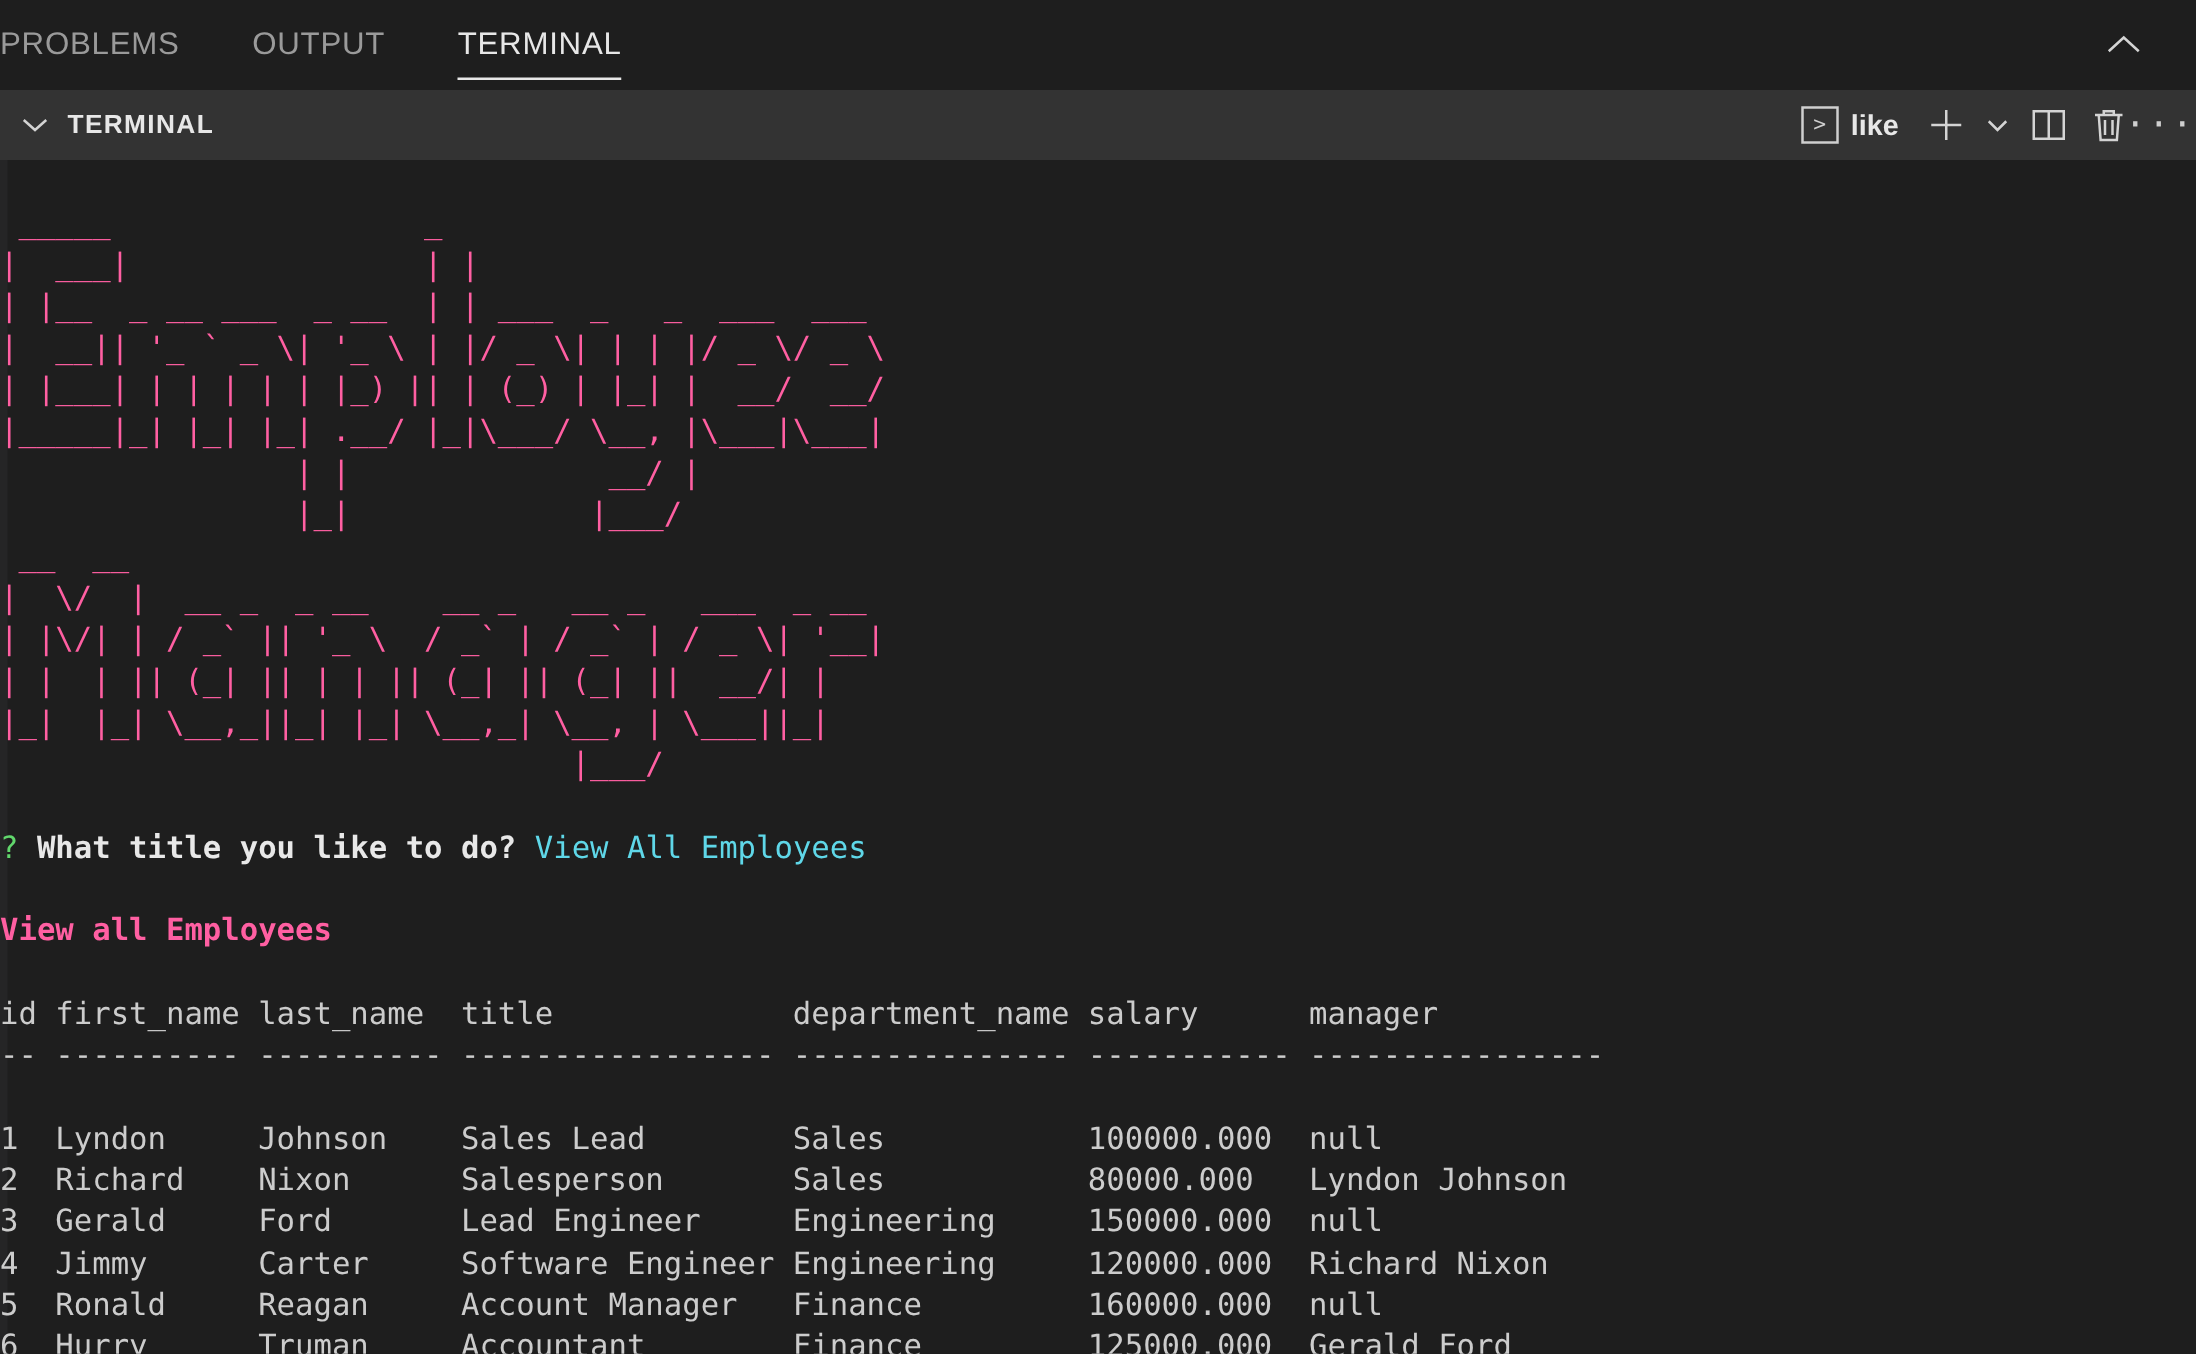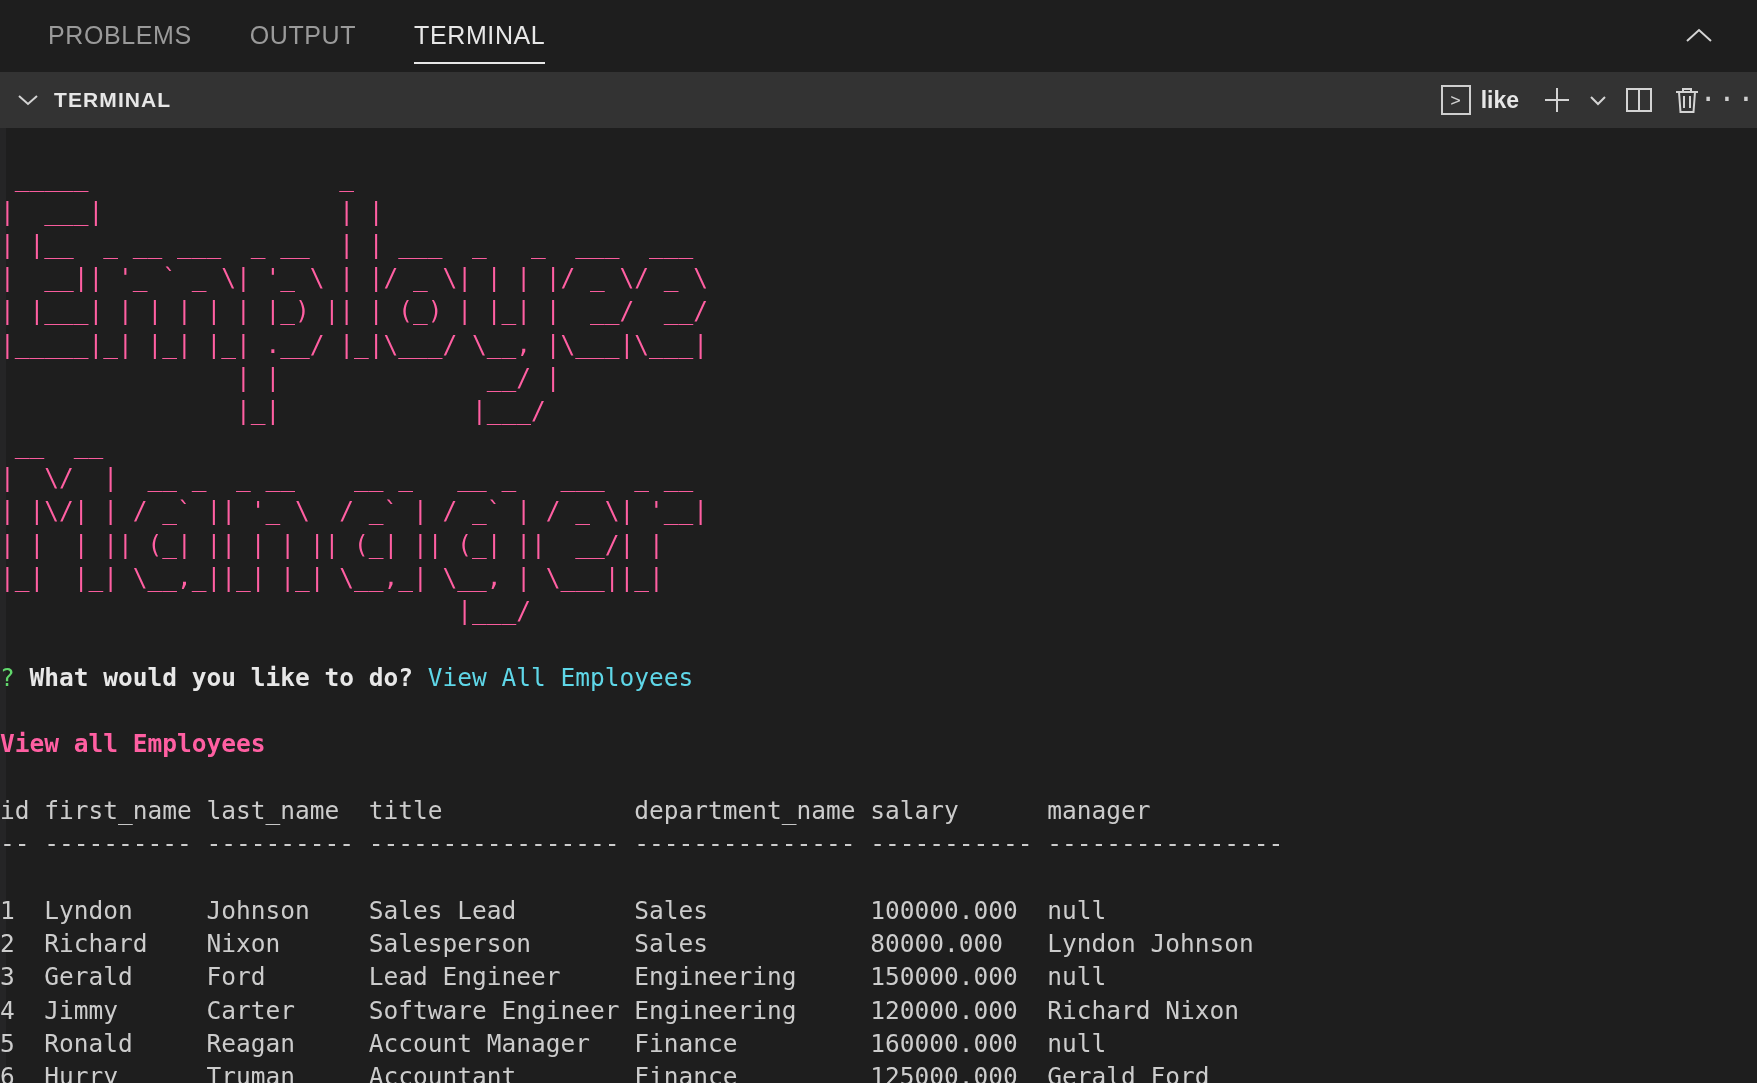--- a/index.html
+++ b/index.html
@@ -14,21 +14,20 @@
     font-family: "DejaVu Sans Mono", monospace;
     -webkit-font-smoothing: antialiased;
   }
 
   
   .panel-tabbar {
     height: 72px;
     background: #1e1e1e;
     display: flex;
     align-items: center;
-    padding-left: 48px;
     box-sizing: border-box;
     position: relative;
   }
   .panel-tab {
     font-family: "Liberation Sans", sans-serif;
     font-size: 25px;
     letter-spacing: 0.6px;
     color: #9a9a9a;
     margin-right: 58px;
     padding-bottom: 20px;
@@ -245,21 +244,21 @@
 |  __|| '_ ` _ \| '_ \ | |/ _ \| | | |/ _ \/ _ \   
 | |___| | | | | | |_) || | (_) | |_| |  __/  __/     
 |_____|_| |_| |_| .__/ |_|\___/ \__, |\___|\___|  
                 | |              __/ |               
                 |_|             |___/                
  __  __                                              
 |  \/  |  __ _  _ __    __ _   __ _   ___  _ __      
 | |\/| | / _` || '_ \  / _` | / _` | / _ \| '__|   
 | |  | || (_| || | | || (_| || (_| ||  __/| |        
 |_|  |_| \__,_||_| |_| \__,_| \__, | \___||_|     
-                               |___/                 </span><span class="blank"></span><span><span class="q-mark">?</span> <span class="prompt-question">What would you like to do?</span> <span class="prompt-answer">View All Employees</span></span>
+                               |___/                 </span><span class="blank"></span><span><span class="q-mark">?</span> <span class="prompt-question">What title you like to do?</span> <span class="prompt-answer">View All Employees</span></span>
 <span class="blank"></span><span class="section-title">View all Employees</span>
 <span class="blank"></span><span class="tbl" id="employees-table">id first_name last_name  title             department_name salary      manager
 -- ---------- ---------- ----------------- --------------- ----------- ----------------
 
 1  Lyndon     Johnson    Sales Lead        Sales           100000.000  null
 2  Richard    Nixon      Salesperson       Sales           80000.000   Lyndon Johnson
 3  Gerald     Ford       Lead Engineer     Engineering     150000.000  null
 4  Jimmy      Carter     Software Engineer Engineering     120000.000  Richard Nixon
 5  Ronald     Reagan     Account Manager   Finance         160000.000  null
 6  Hurry      Truman     Accountant        Finance         125000.000  Gerald Ford

